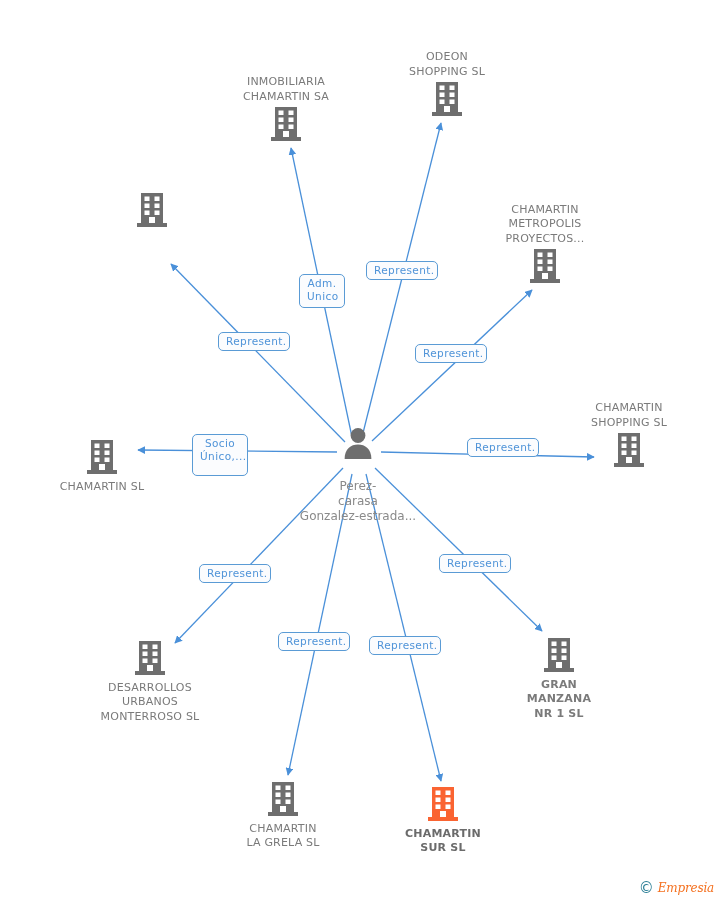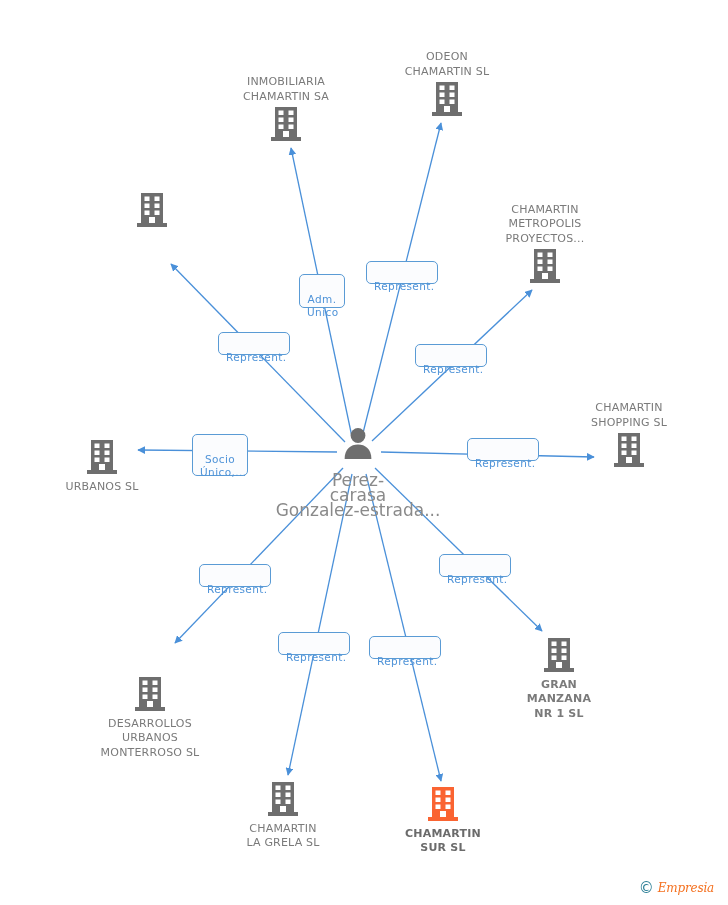--- a/index.html
+++ b/index.html
@@ -28,35 +28,35 @@
     letter-spacing:.2px;
     white-space:pre-line;
   }
   .node.above .lbl{margin-bottom:2px;}
   .node.below .lbl{margin-top:2px;}
   .node.focus .lbl{color:#6b6b6b;font-weight:bold;}
 
   
   .hub{position:absolute;width:190px;margin-left:-95px;text-align:center;}
   .hub .lbl{
-    display:block;font-size:17px;color:#8a8a8a;line-height:15px;
-    white-space:pre-line;margin-top:10px;
+    display:block;font-size:12px;color:#8a8a8a;line-height:15px;
+    white-space:pre-line;margin-top:16px;
   }
 
   
   .chip{
     position:absolute;
     border:1.4px solid #5a9bd5;
     border-radius:5px;
     background:#fbfcfe;
     color:#4f93d8;
     font-size:10.5px;
     line-height:13px;
     text-align:center;
-    padding:18px 7px 3px 7px;
+    padding:2px 7px 3px 7px;
     white-space:pre-line;
     letter-spacing:.4px;
     box-sizing:border-box;
   }
 
   
   .wm{position:absolute;right:14px;bottom:8px;display:flex;align-items:center;gap:4px;}
   .wm .c{color:#2b7f96;font-size:15px;line-height:15px;}
   .wm .e{
     color:#f4701f;font-size:12px;line-height:18px;
@@ -114,21 +114,21 @@
             <rect x="7.5" y="11.5" width="5" height="4.5" fill="#ffffff"></rect>
             <rect x="17.5" y="11.5" width="5" height="4.5" fill="#ffffff"></rect>
             <rect x="7.5" y="18.5" width="5" height="4.5" fill="#ffffff"></rect>
             <rect x="17.5" y="18.5" width="5" height="4.5" fill="#ffffff"></rect>
             <rect x="12" y="25" width="6" height="6" fill="#ffffff"></rect>
             <rect x="0" y="31" width="30" height="4" fill="#6e6e6e"></rect>
           </svg></span>
       </div>
       <div class="node above" style="left: 447px; top: 50px;">
         <span class="lbl">ODEON
-CHAMARTIN SL</span>
+SHOPPING SL</span>
         <span class="ico"><svg width="30" height="36" viewBox="0 0 30 36" xmlns="http://www.w3.org/2000/svg">
             <rect x="4" y="1" width="22" height="30" fill="#6e6e6e"></rect>
             <rect x="7.5" y="4.5" width="5" height="4.5" fill="#ffffff"></rect>
             <rect x="17.5" y="4.5" width="5" height="4.5" fill="#ffffff"></rect>
             <rect x="7.5" y="11.5" width="5" height="4.5" fill="#ffffff"></rect>
             <rect x="17.5" y="11.5" width="5" height="4.5" fill="#ffffff"></rect>
             <rect x="7.5" y="18.5" width="5" height="4.5" fill="#ffffff"></rect>
             <rect x="17.5" y="18.5" width="5" height="4.5" fill="#ffffff"></rect>
             <rect x="12" y="25" width="6" height="6" fill="#ffffff"></rect>
             <rect x="0" y="31" width="30" height="4" fill="#6e6e6e"></rect>
@@ -168,38 +168,38 @@
             <rect x="4" y="1" width="22" height="30" fill="#6e6e6e"></rect>
             <rect x="7.5" y="4.5" width="5" height="4.5" fill="#ffffff"></rect>
             <rect x="17.5" y="4.5" width="5" height="4.5" fill="#ffffff"></rect>
             <rect x="7.5" y="11.5" width="5" height="4.5" fill="#ffffff"></rect>
             <rect x="17.5" y="11.5" width="5" height="4.5" fill="#ffffff"></rect>
             <rect x="7.5" y="18.5" width="5" height="4.5" fill="#ffffff"></rect>
             <rect x="17.5" y="18.5" width="5" height="4.5" fill="#ffffff"></rect>
             <rect x="12" y="25" width="6" height="6" fill="#ffffff"></rect>
             <rect x="0" y="31" width="30" height="4" fill="#6e6e6e"></rect>
           </svg></span>
-        <span class="lbl">URBANOS SL</span>
+        <span class="lbl">CHAMARTIN SL</span>
       </div>
       <div class="node above" style="left: 629px; top: 401px;">
         <span class="lbl">CHAMARTIN
 SHOPPING SL</span>
         <span class="ico"><svg width="30" height="36" viewBox="0 0 30 36" xmlns="http://www.w3.org/2000/svg">
             <rect x="4" y="1" width="22" height="30" fill="#6e6e6e"></rect>
             <rect x="7.5" y="4.5" width="5" height="4.5" fill="#ffffff"></rect>
             <rect x="17.5" y="4.5" width="5" height="4.5" fill="#ffffff"></rect>
             <rect x="7.5" y="11.5" width="5" height="4.5" fill="#ffffff"></rect>
             <rect x="17.5" y="11.5" width="5" height="4.5" fill="#ffffff"></rect>
             <rect x="7.5" y="18.5" width="5" height="4.5" fill="#ffffff"></rect>
             <rect x="17.5" y="18.5" width="5" height="4.5" fill="#ffffff"></rect>
             <rect x="12" y="25" width="6" height="6" fill="#ffffff"></rect>
             <rect x="0" y="31" width="30" height="4" fill="#6e6e6e"></rect>
           </svg></span>
       </div>
-      <div class="node below" style="left: 150px; top: 676px;">
+      <div class="node below" style="left: 150px; top: 640px;">
         <span class="ico"><svg width="30" height="36" viewBox="0 0 30 36" xmlns="http://www.w3.org/2000/svg">
             <rect x="4" y="1" width="22" height="30" fill="#6e6e6e"></rect>
             <rect x="7.5" y="4.5" width="5" height="4.5" fill="#ffffff"></rect>
             <rect x="17.5" y="4.5" width="5" height="4.5" fill="#ffffff"></rect>
             <rect x="7.5" y="11.5" width="5" height="4.5" fill="#ffffff"></rect>
             <rect x="17.5" y="11.5" width="5" height="4.5" fill="#ffffff"></rect>
             <rect x="7.5" y="18.5" width="5" height="4.5" fill="#ffffff"></rect>
             <rect x="17.5" y="18.5" width="5" height="4.5" fill="#ffffff"></rect>
             <rect x="12" y="25" width="6" height="6" fill="#ffffff"></rect>
             <rect x="0" y="31" width="30" height="4" fill="#6e6e6e"></rect>

